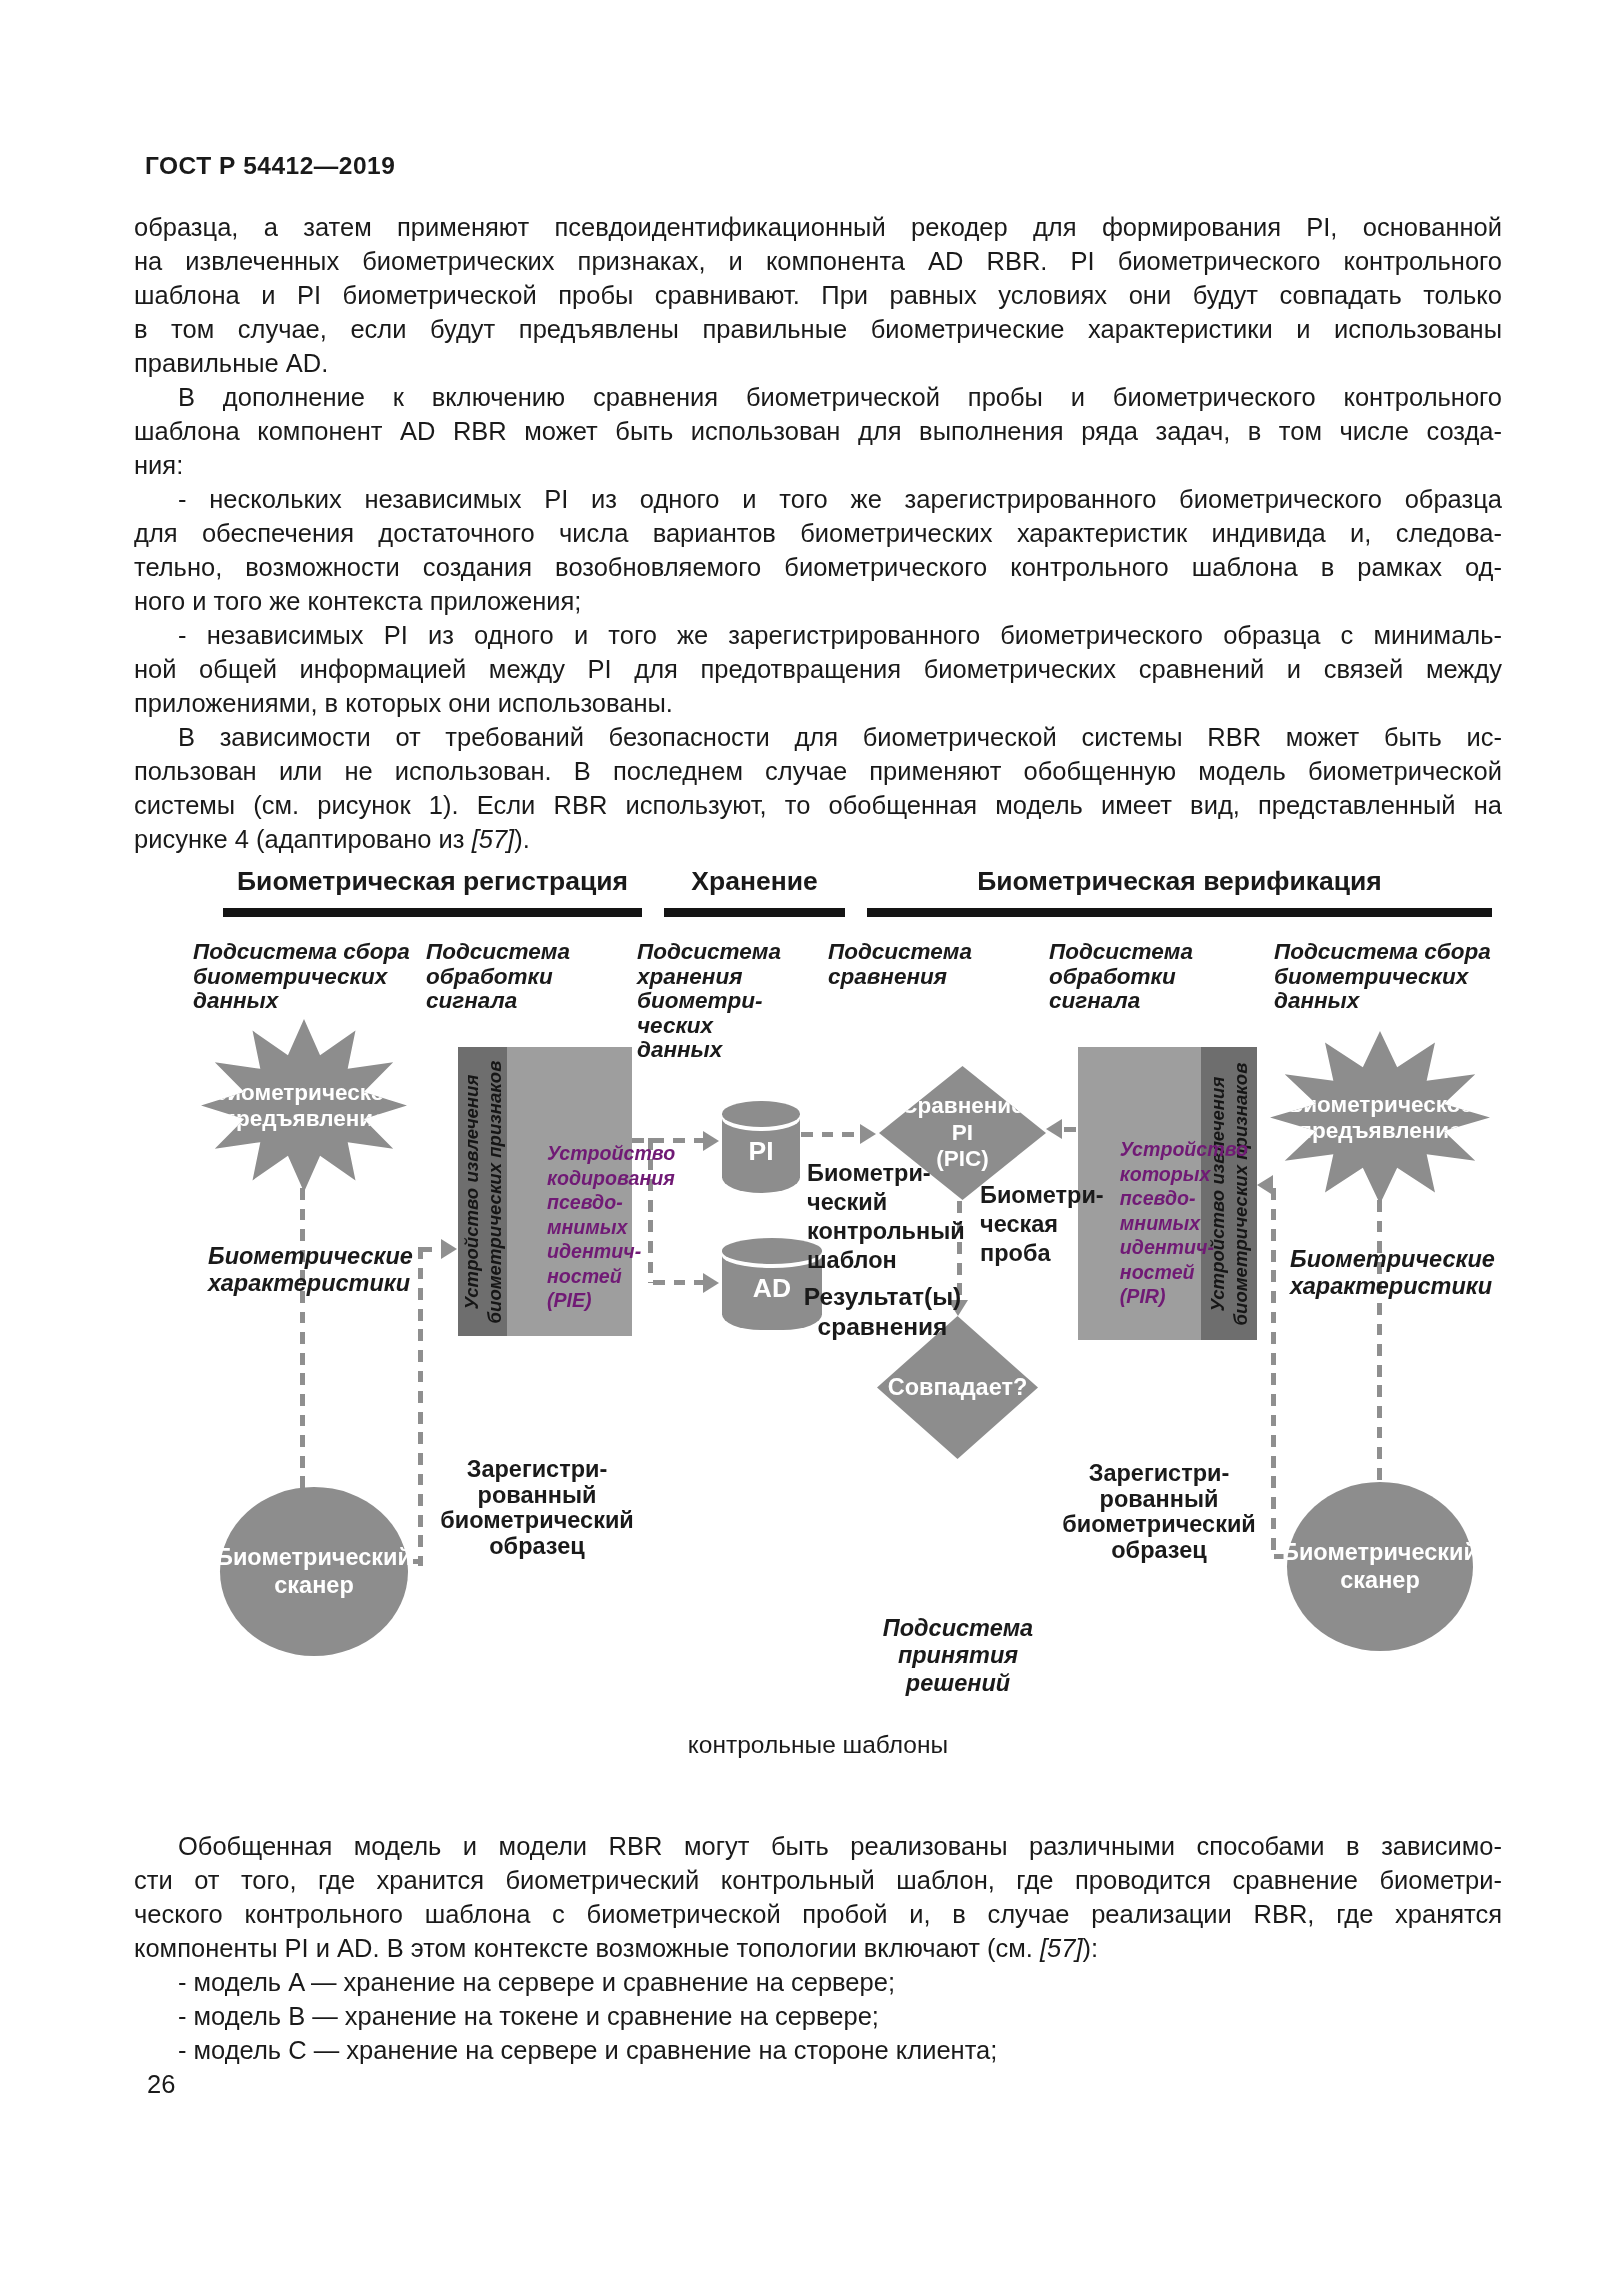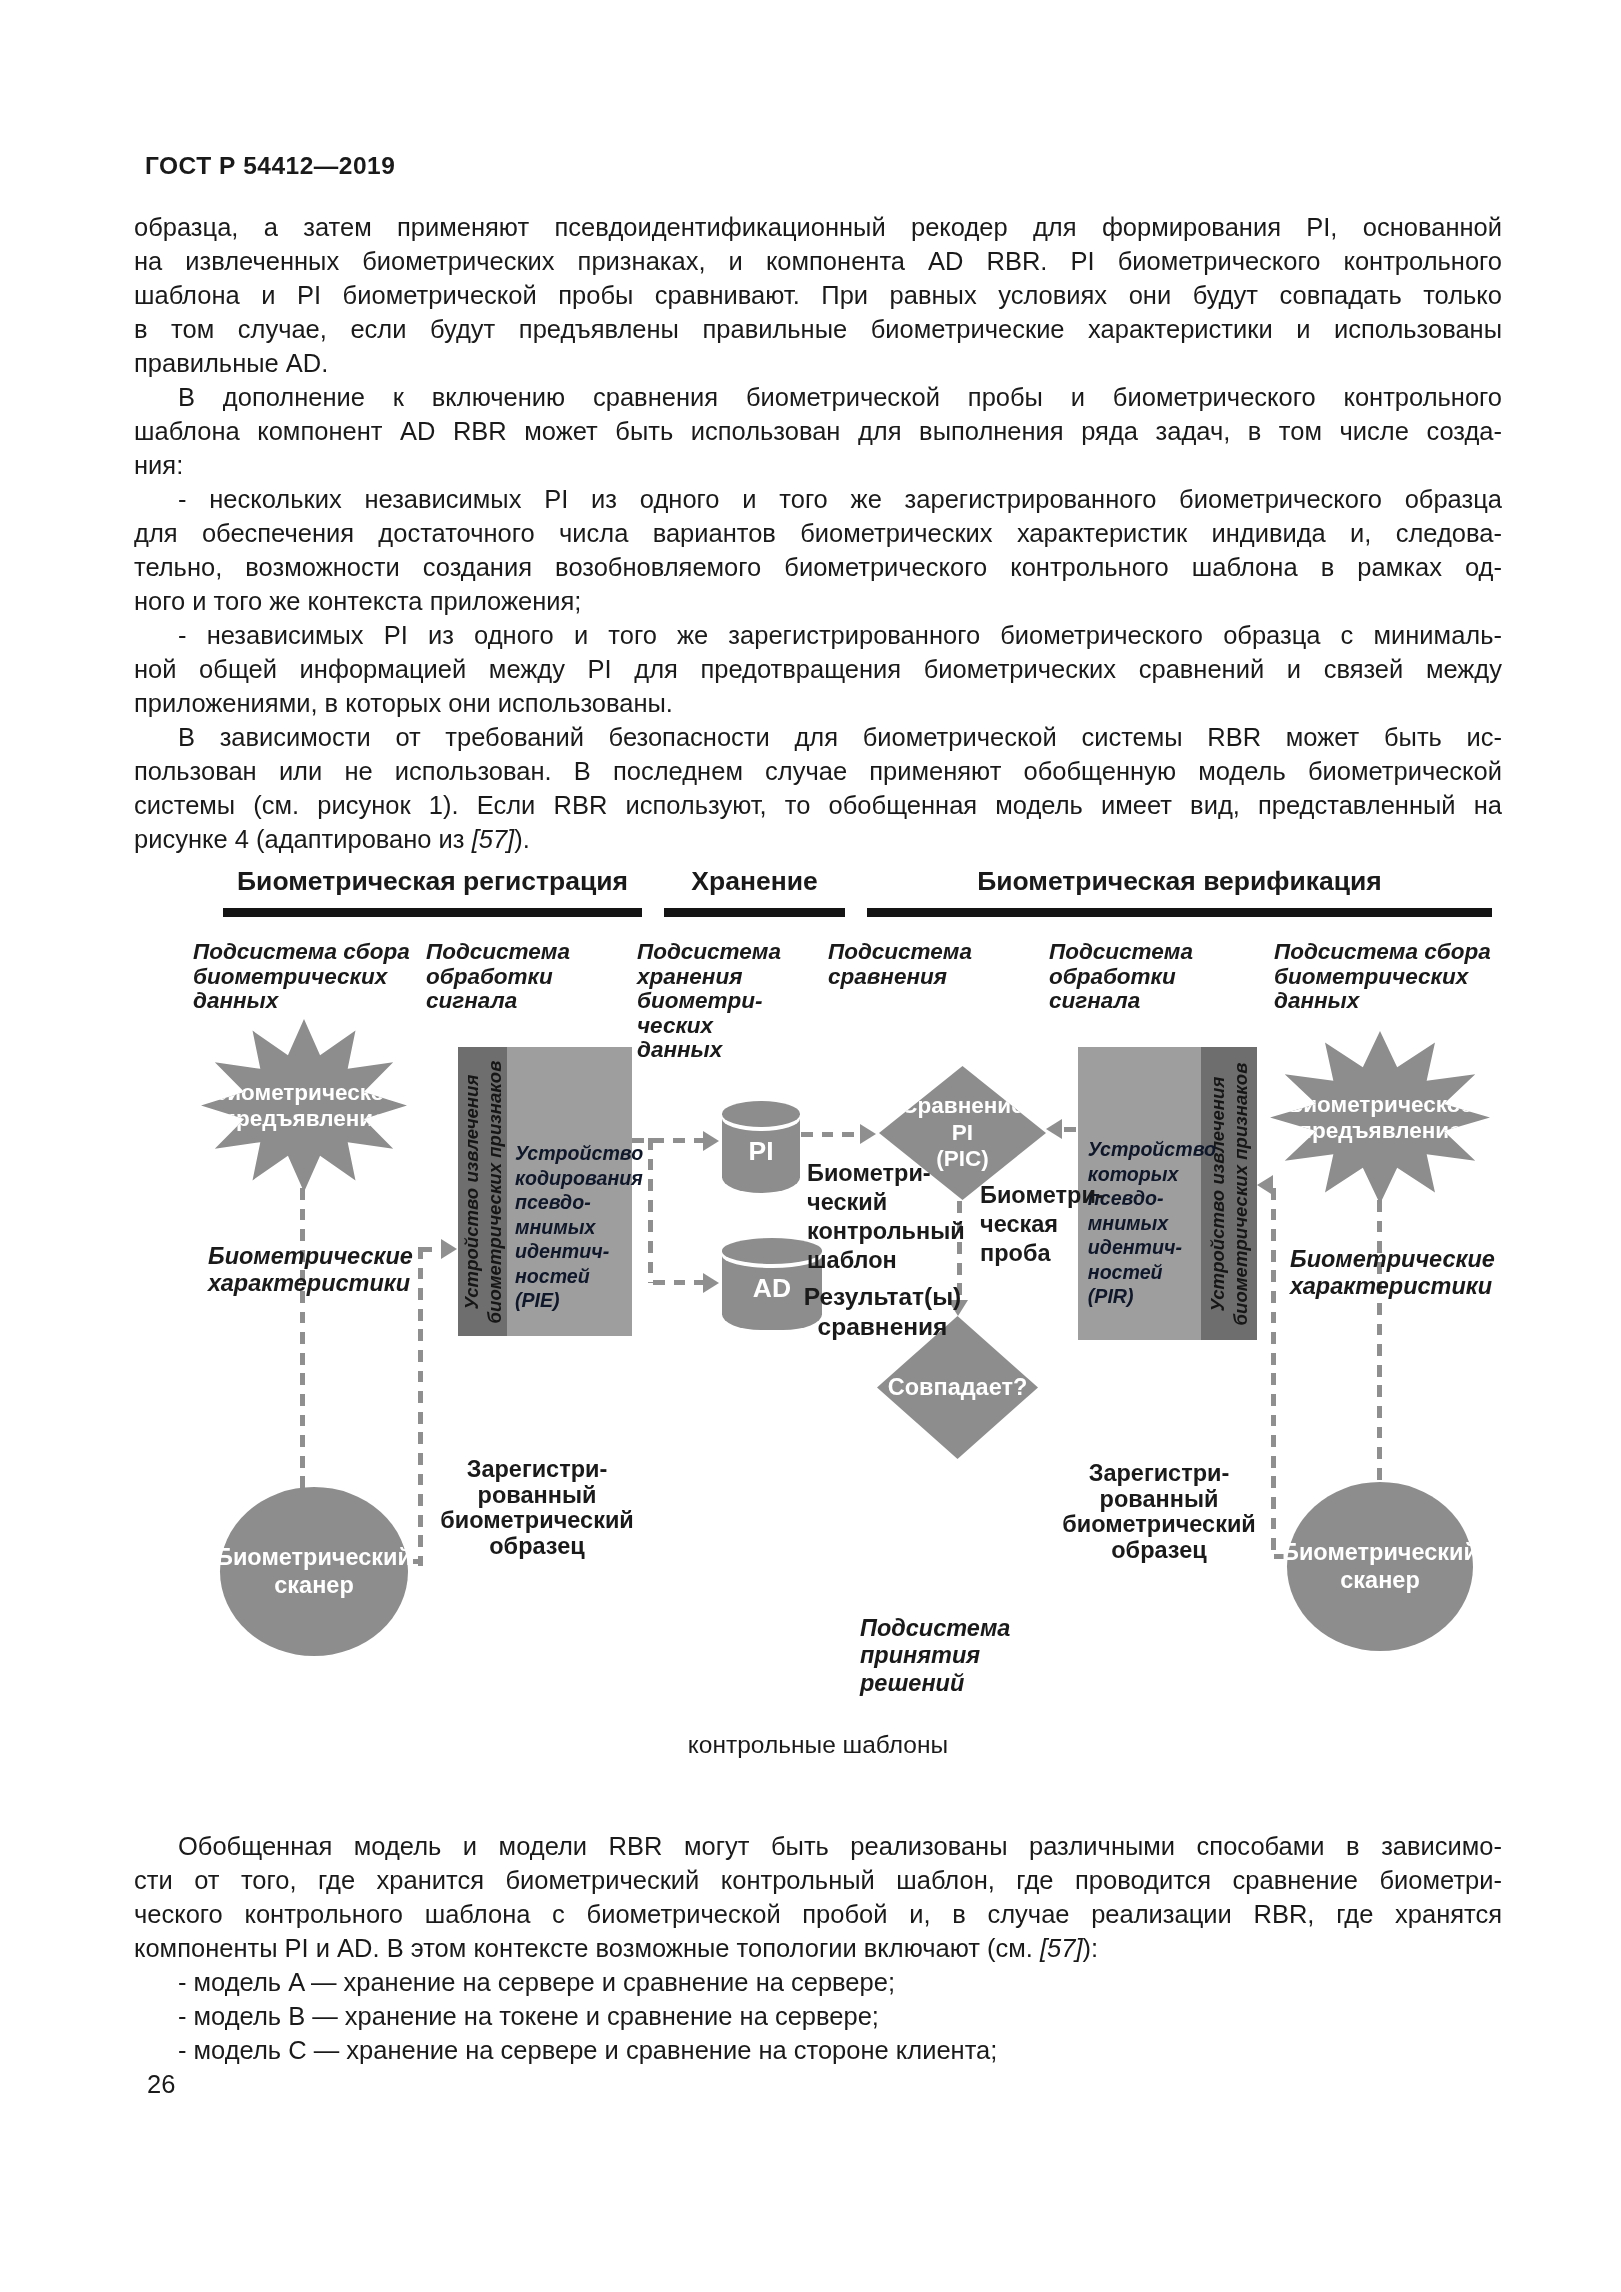--- a/index.html
+++ b/index.html
@@ -23,34 +23,34 @@
   .burst{clip-path:polygon(100% 50%,79% 57.8%,93.3% 75%,71.2% 71.2%,75% 93.3%,57.8% 79%,50% 100%,
          42.2% 79%,25% 93.3%,28.8% 71.2%,6.7% 75%,21% 57.8%,0% 50%,21% 42.2%,6.7% 25%,28.8% 28.8%,
          25% 6.7%,42.2% 21%,50% 0%,57.8% 21%,75% 6.7%,71.2% 28.8%,93.3% 25%,79% 42.2%);
          background:var(--shape,#8d8d8d);display:flex;align-items:center;justify-content:center;z-index:2;}
   .burst-label{color:#fff;font-weight:bold;font-size:22.5px;line-height:25.5px;text-align:center;}
   .gbox{background:var(--box,#9e9e9e);z-index:2;}
   .strip{position:absolute;top:0;bottom:0;width:49px;background:var(--strip,#6e6e6e);}
   .strip-text{position:absolute;left:50%;top:50%;transform:translate(-50%,-50%) rotate(-90deg);
          width:280px;text-align:center;font-style:italic;font-weight:bold;font-size:18.6px;line-height:22.5px;
          color:#161616;white-space:nowrap;}
-  .box-text{position:absolute;font-style:italic;font-weight:bold;font-size:19.6px;line-height:24.5px;color:#0f172a;white-space:nowrap;}
+  .box-text{position:absolute;font-style:italic;font-weight:bold;font-size:19.6px;line-height:24.5px;color:#701a75;white-space:nowrap;margin-left:32px;}
   .cyl{z-index:2;}
   .cyl-gap{position:absolute;left:0;width:100%;top:4.9px;height:25.5px;border-radius:50%;background:#fff;z-index:2;}
   .cyl-lid{position:absolute;left:0;width:100%;top:0;height:25.5px;border-radius:50%;background:var(--shape,#8d8d8d);z-index:3;}
   .cyl-body{position:absolute;left:0;width:100%;top:17.6px;bottom:0;background:var(--shape,#8d8d8d);
          border-radius:0 0 39px 39px / 0 0 15.7px 15.7px;z-index:1;}
   .cyl-label{position:absolute;left:0;right:0;top:35px;text-align:center;color:#fff;font-weight:bold;font-size:26.5px;z-index:4;}
   .diamond{clip-path:polygon(50% 0,100% 50%,50% 100%,0 50%);background:var(--shape,#8d8d8d);
          display:flex;align-items:center;justify-content:center;z-index:2;}
   .diamond-label{color:#fff;font-weight:bold;font-size:22.5px;line-height:26.5px;text-align:center;}
   .oval{border-radius:50%;background:var(--shape,#8d8d8d);display:flex;align-items:center;justify-content:center;z-index:2;}
   .oval-label{color:#fff;font-weight:bold;font-size:23.5px;line-height:27.4px;text-align:center;}
   .blabel{font-weight:bold;font-size:23.5px;line-height:29px;z-index:3;}
-  .ilabel{font-weight:bold;font-style:italic;font-size:23.5px;line-height:27.4px;text-align:left;z-index:3;}
+  .ilabel{font-weight:bold;font-style:italic;font-size:23.5px;line-height:27.4px;text-align:center;z-index:3;}
   .dh{position:absolute;height:4.9px;background:repeating-linear-gradient(90deg,var(--dash,#8f8f8f) 0 11.8px,transparent 11.8px 20.6px);z-index:1;}
   .dv{position:absolute;width:4.9px;background:repeating-linear-gradient(180deg,var(--dash,#8f8f8f) 0 11.8px,transparent 11.8px 20.6px);z-index:1;}
   .arr-r{position:absolute;width:0;height:0;border-top:10.8px solid transparent;border-bottom:10.8px solid transparent;border-left:16.7px solid var(--dash,#8f8f8f);z-index:2;}
   .arr-l{position:absolute;width:0;height:0;border-top:10.8px solid transparent;border-bottom:10.8px solid transparent;border-right:16.7px solid var(--dash,#8f8f8f);z-index:2;}
   .arr-d{position:absolute;width:0;height:0;border-left:10.8px solid transparent;border-right:10.8px solid transparent;border-top:16.7px solid var(--dash,#8f8f8f);z-index:2;}
 </style>
 </head>
 <body>
 
 <div class="page">

